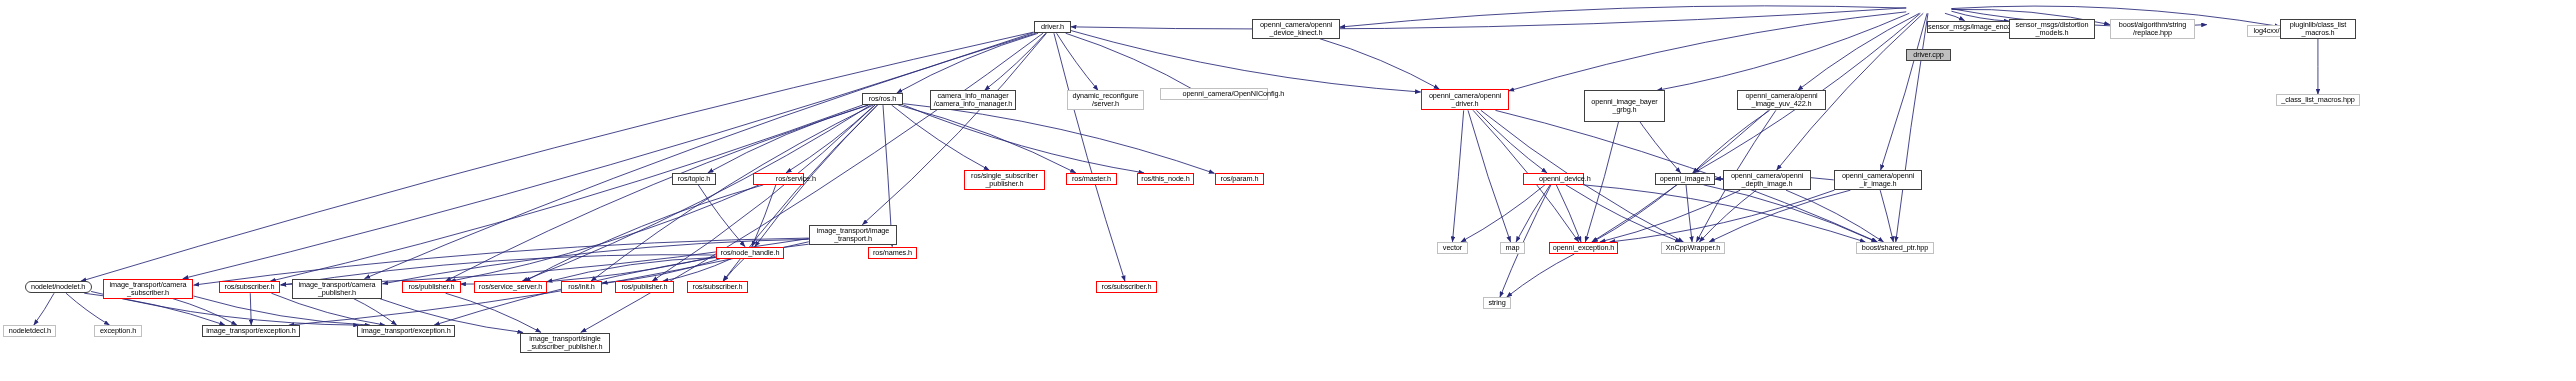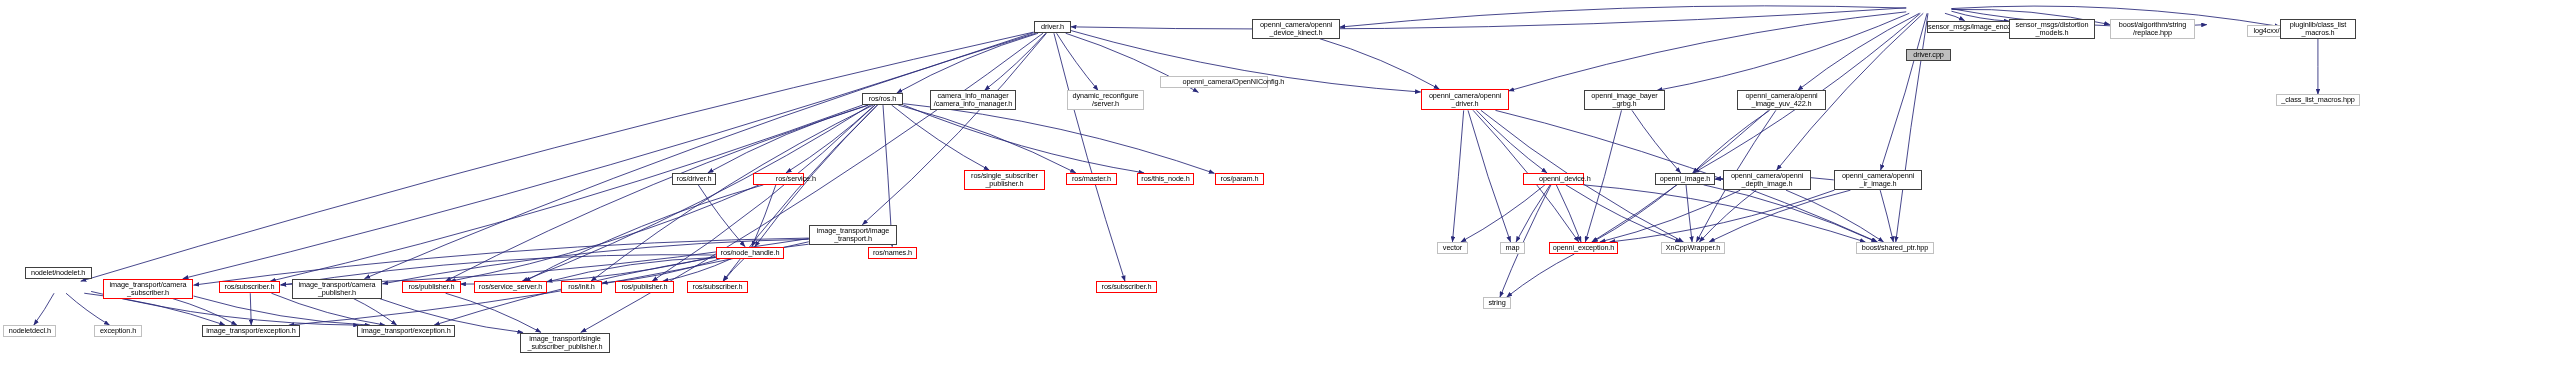--- a/index.html
+++ b/index.html
@@ -136,28 +136,28 @@
 /replace.hpp</div>
       <div class="node n-gray" style="left: 2207px; top: 25px; width: 64px; height: 12px; margin-left: 40px;">log4cxx/logger.h</div>
       <div class="node n-dark" style="left: 2280px; top: 18.6px; width: 76px; height: 20px;">pluginlib/class_list
 _macros.h</div>
       <div class="node n-gray" style="left: 2276px; top: 94px; width: 84px; height: 12px;">_class_list_macros.hpp</div>
       <div class="node n-dark" style="left: 862px; top: 93px; width: 41px; height: 12px;">ros/ros.h</div>
       <div class="node n-dark" style="left: 930px; top: 90px; width: 86px; height: 20px;">camera_info_manager
 /camera_info_manager.h</div>
       <div class="node n-gray" style="left: 1067px; top: 90px; width: 77px; height: 20px;">dynamic_reconfigure
 /server.h</div>
-      <div class="node n-gray" style="left: 1160px; top: 76px; width: 108px; height: 12px; padding-left: 40px;">openni_camera/OpenNIConfig.h</div>
+      <div class="node n-gray" style="left: 1160px; top: 88px; width: 108px; height: 12px; padding-left: 40px;">openni_camera/OpenNIConfig.h</div>
       <div class="node n-red" style="left: 1421px; top: 89px; width: 88px; height: 21px;">openni_camera/openni
 _driver.h</div>
-      <div class="node n-dark" style="left: 1584px; top: 90px; width: 81px; height: 20px;">openni_image_bayer
+      <div class="node n-dark" style="left: 1584px; top: 90px; width: 81px; height: 32px;">openni_image_bayer
 _grbg.h</div>
       <div class="node n-dark" style="left: 1737px; top: 90px; width: 89px; height: 20px;">openni_camera/openni
 _image_yuv_422.h</div>
-      <div class="node n-dark" style="left: 672px; top: 173px; width: 44px; height: 12px;">ros/driver.h</div>
+      <div class="node n-dark" style="left: 672px; top: 173px; width: 44px; height: 12px;">ros/topic.h</div>
       <div class="node n-red" style="left: 753px; top: 173px; width: 51px; height: 12px; padding-left: 36px;">ros/service.h</div>
       <div class="node n-red" style="left: 964px; top: 170px; width: 81px; height: 20px;">ros/single_subscriber
 _publisher.h</div>
       <div class="node n-red" style="left: 1066px; top: 173px; width: 51px; height: 12px;">ros/master.h</div>
       <div class="node n-red" style="left: 1137px; top: 173px; width: 57px; height: 12px;">ros/this_node.h</div>
       <div class="node n-red" style="left: 1215px; top: 173px; width: 49px; height: 12px;">ros/param.h</div>
       <div class="node n-red" style="left: 1523px; top: 173px; width: 61px; height: 12px; padding-left: 24px;">openni_device.h</div>
       <div class="node n-dark" style="left: 1655px; top: 173px; width: 60px; height: 12px;">openni_image.h</div>
       <div class="node n-dark" style="left: 1723px; top: 170px; width: 88px; height: 20px;">openni_camera/openni
 _depth_image.h</div>
@@ -166,21 +166,21 @@
       <div class="node n-dark" style="left: 809px; top: 225px; width: 88px; height: 20px;">image_transport/image
 _transport.h</div>
       <div class="node n-red" style="left: 716px; top: 247px; width: 68px; height: 12px;">ros/node_handle.h</div>
       <div class="node n-red" style="left: 868px; top: 247px; width: 49px; height: 12px;">ros/names.h</div>
       <div class="node n-gray" style="left: 1437px; top: 242px; width: 31px; height: 12px;">vector</div>
       <div class="node n-gray" style="left: 1500px; top: 242px; width: 25px; height: 12px;">map</div>
       <div class="node n-red" style="left: 1549px; top: 242px; width: 69px; height: 12px;">openni_exception.h</div>
       <div class="node n-gray" style="left: 1661px; top: 242px; width: 64px; height: 12px;">XnCppWrapper.h</div>
       <div class="node n-gray" style="left: 1856px; top: 242px; width: 78px; height: 12px;">boost/shared_ptr.hpp</div>
       <div class="node n-gray" style="left: 1483px; top: 297px; width: 28px; height: 12px;">string</div>
-      <div class="node n-dark" style="left: 24.6px; top: 267px; width: 67px; height: 12px;">nodelet/nodelet.h</div>
+      <div class="node n-dark" style="left: 24.6px; top: 281px; width: 67px; height: 12px; border-radius: 6px;">nodelet/nodelet.h</div>
       <div class="node n-red" style="left: 103px; top: 279px; width: 90px; height: 20px;">image_transport/camera
 _subscriber.h</div>
       <div class="node n-red" style="left: 219px; top: 281px; width: 61px; height: 12px;">ros/subscriber.h</div>
       <div class="node n-dark" style="left: 292px; top: 279px; width: 90px; height: 20px;">image_transport/camera
 _publisher.h</div>
       <div class="node n-red" style="left: 402px; top: 281px; width: 59px; height: 12px;">ros/publisher.h</div>
       <div class="node n-red" style="left: 474px; top: 281px; width: 73px; height: 12px;">ros/service_server.h</div>
       <div class="node n-red" style="left: 561px; top: 281px; width: 41px; height: 12px;">ros/init.h</div>
       <div class="node n-red" style="left: 615px; top: 281px; width: 59px; height: 12px;">ros/publisher.h</div>
       <div class="node n-red" style="left: 687px; top: 281px; width: 61px; height: 12px;">ros/subscriber.h</div>

